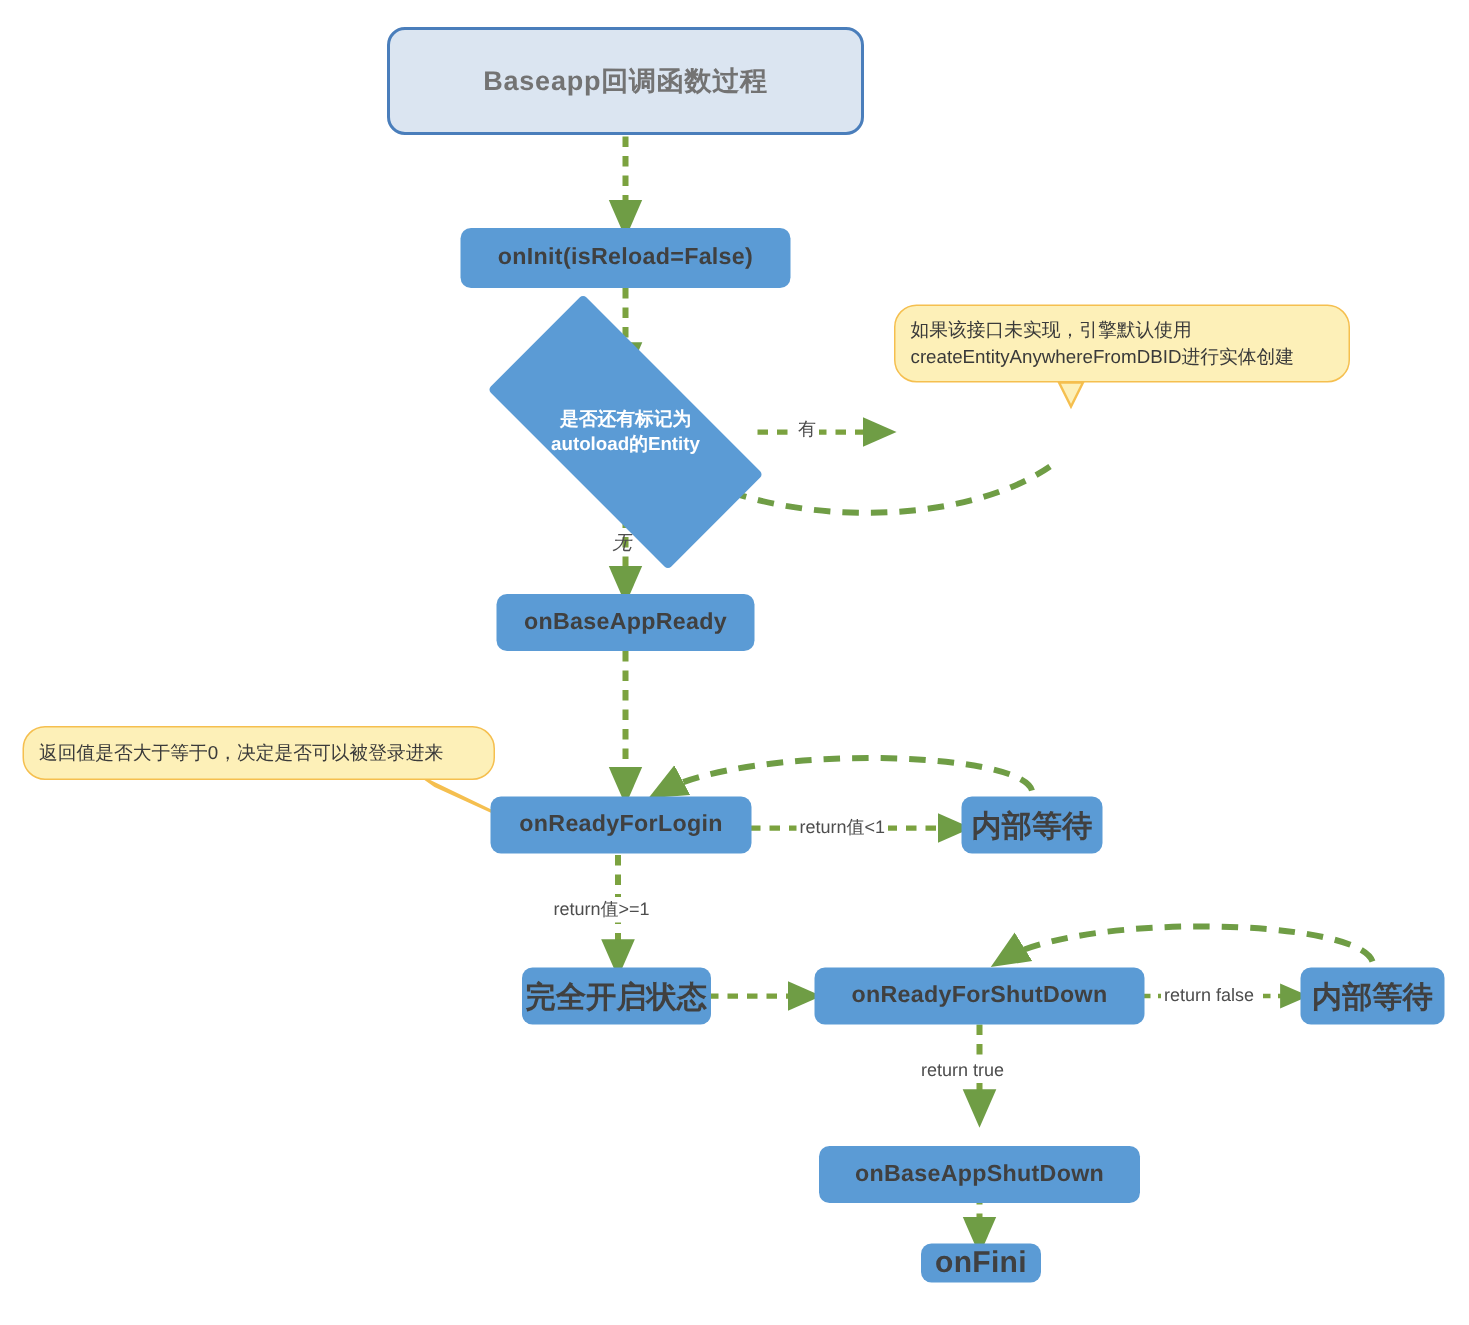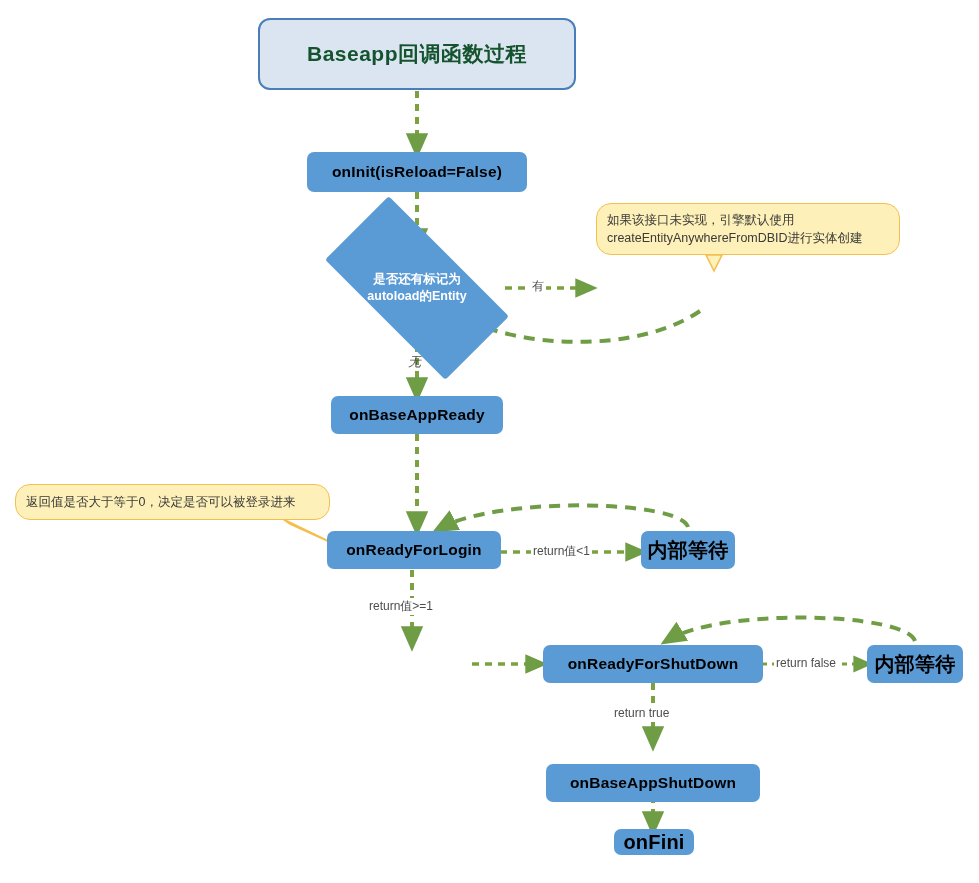--- a/index.html
+++ b/index.html
@@ -11,33 +11,33 @@
     overflow:hidden;
   }
   #canvas{position:absolute;left:0;top:0;width:979px;height:883px;}
   svg#edges{position:absolute;left:0;top:0;width:979px;height:883px;pointer-events:none;}
 
   .node{
     position:absolute;
     box-sizing:border-box;
     display:flex;align-items:center;justify-content:center;
     text-align:center;
-    color:#000000;
+    color:#404040;
     font-weight:bold;
     background:#5b9bd5;
     border-radius:7px;
     letter-spacing:0.2px;
     z-index:3;
   }
   .node.title{
     background:#dbe5f1;
     border:2.5px solid #4a7ebb;
     border-radius:12px;
-    color:#14532d;
-    font-size:21px;
+    color:#737373;
+    font-size:18px;
     letter-spacing:0.5px;
   }
   .node.proc{font-size:15.5px;}
   .node.small{font-size:20px;}
 
   .diamond{
     position:absolute;
     z-index:3;
     display:flex;align-items:center;justify-content:center;
   }
@@ -153,20 +153,23 @@
   </div>
 
   <div class="node proc" style="left:327px;top:531px;width:174px;height:38px;">
     <span>onReadyForLogin</span>
   </div>
 
   <div class="node small" style="left:641px;top:531px;width:94px;height:38px;">
     <span>内部等待</span>
   </div>
 
+  <div class="node small" style="left:348px;top:645px;width:126px;height:38px;">
+    <span>完全开启状态</span>
+  </div>
 
   <div class="node proc" style="left:543px;top:645px;width:220px;height:38px;">
     <span>onReadyForShutDown</span>
   </div>
 
   <div class="node small" style="left:867px;top:645px;width:96px;height:38px;">
     <span>内部等待</span>
   </div>
 
   <div class="node proc" style="left:546px;top:764px;width:214px;height:38px;">

